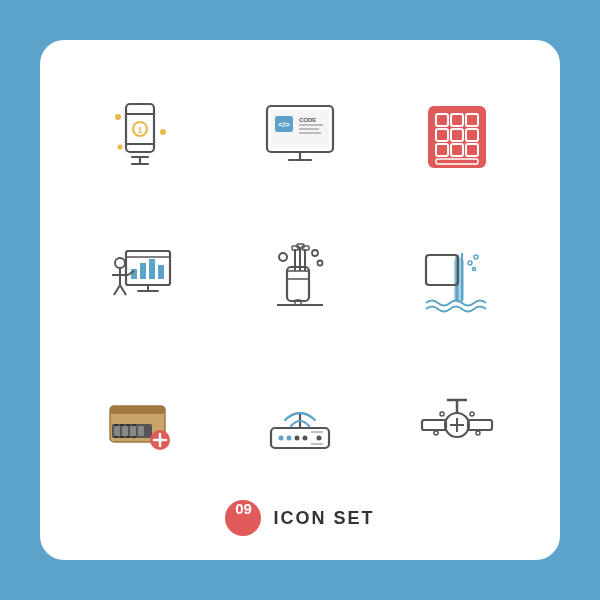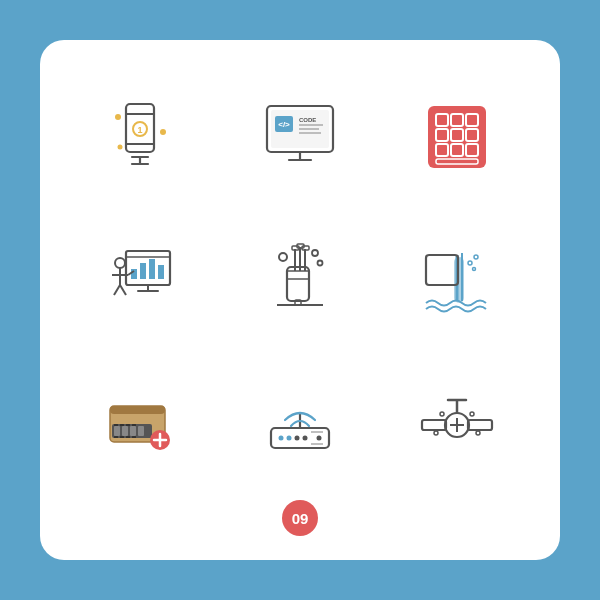--- a/index.html
+++ b/index.html
@@ -45,21 +45,21 @@
       gap: 12px;
       margin-top: 10px;
     }
     .badge {
       background: #e05a5a;
       color: #fff;
       border-radius: 50%;
       width: 36px;
       height: 36px;
       display: flex;
-      align-items: center;
+      align-items: flex-start;
       justify-content: center;
       font-size: 15px;
       font-weight: bold;
     }
     .footer-text {
       font-size: 18px;
       font-weight: bold;
       color: #333;
       letter-spacing: 2px;
       text-transform: uppercase;
@@ -265,14 +265,15 @@
         <circle cx="66" cy="55" r="2" fill="none" stroke="#555" stroke-width="1.5"></circle>
       </svg>
     </div>
 
   </div>
 
   <div class="footer">
     <div class="badge">
       <span>09</span>
     </div>
+    <span class="footer-text">ICON SET</span>
   </div>
 </div>
 
 </body></html>

